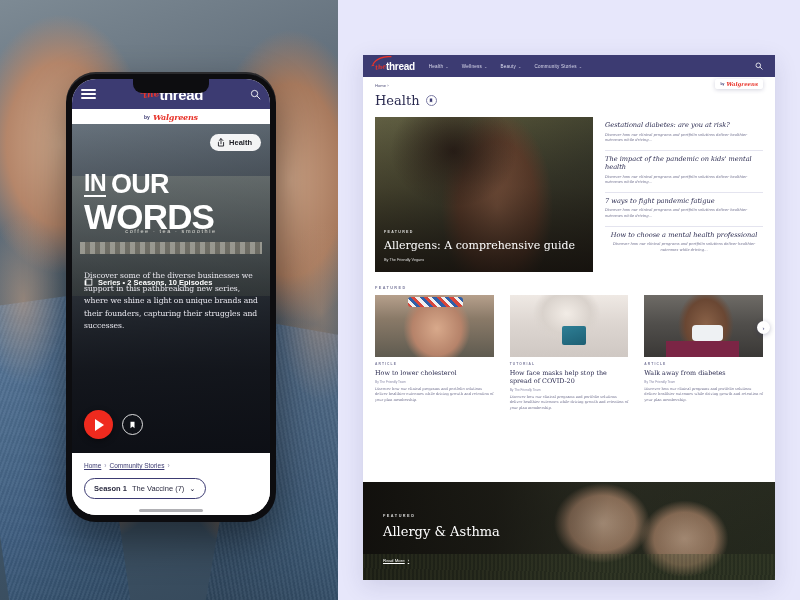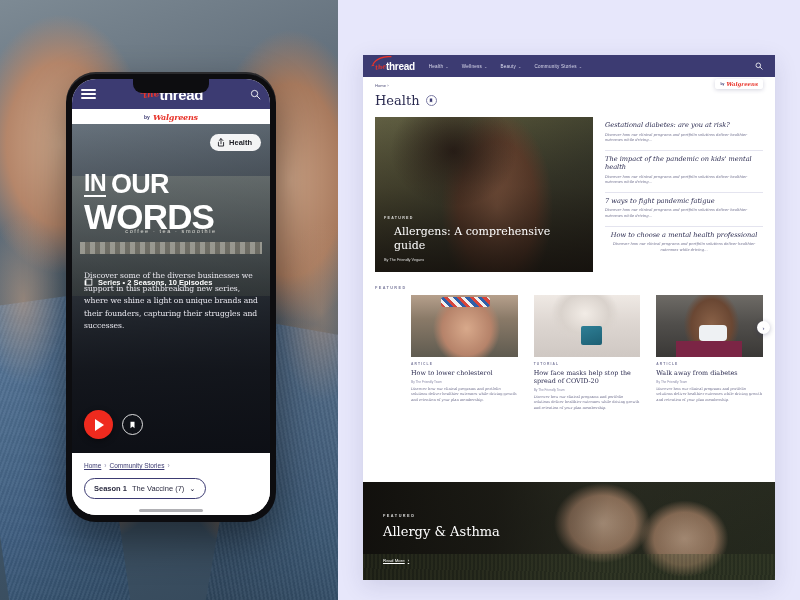--- a/index.html
+++ b/index.html
@@ -245,21 +245,21 @@
       radial-gradient(ellipse 70px 120px at 56% 58%, #9c6a4e 0%, #6d4732 55%, rgba(60,40,28,0) 80%),
       linear-gradient(150deg, #6b6a4a 0%, #55553a 30%, #3d4030 60%, #2a2c22 100%);
   }
   .hero-txt { position: absolute; left: 9px; right: 9px; bottom: 10px; }
   .kicker {
     font-size: 3.6px; letter-spacing: 1.3px; color: rgba(255,255,255,.82);
     font-weight: 700; margin-bottom: 5px;
   }
   .hero-h {
     font-family: "DejaVu Serif", serif; color: #fff; font-size: 11px;
-    line-height: 1.22; margin-bottom: 6px; margin-left: 10px;
+    line-height: 1.22; margin-bottom: 6px;
   }
   .byline { font-size: 3.8px; color: rgba(255,255,255,.82); }
   .side-list { flex: 1 1 auto; display: flex; flex-direction: column; }
   .side-item { padding: 4px 0 6px; border-bottom: .6px solid #e4e4ef; font-style: italic; }
   .side-item:last-child { border-bottom: 0; text-align: center; }
   .side-h {
     font-family: "DejaVu Serif", serif; color: #2b2b50; font-size: 6.6px;
     line-height: 1.3; margin-bottom: 3px;
   }
   .side-p {
@@ -271,21 +271,21 @@
   }
   .topics-label { font-family: "DejaVu Serif", serif; font-size: 7.5px; color: #2b2b50; }
   .chip {
     border: .7px solid #9a9ac0; border-radius: 9px; padding: 3px 7px;
     font-size: 4.1px; color: #3c3b72; cursor: pointer; white-space: nowrap;
   }
   .featured-label {
     font-size: 3.8px; letter-spacing: 1.4px; color: #7a7a9c; font-weight: 700;
     margin: 14px 0 5px;
   }
-  .cards { display: flex; gap: 16px; position: relative; margin-left: 36px; }
+  .cards { display: flex; gap: 16px; position: relative; }
   .card { flex: 1 1 0; min-width: 0; }
   .card-img { width: 100%; height: 62px; overflow: hidden; position: relative; }
   .ci1 {
     background:
       radial-gradient(ellipse 42px 46px at 52% 54%, #d8a98b 0%, #b6836a 58%, rgba(120,86,68,0) 80%),
       linear-gradient(180deg, #b6a08c 0%, #8a7a68 38%, #5f5b50 100%);
   }
   .ci1::before {
     content:""; position:absolute; left:28%; top:3%; width:46%; height:16%;
     background: repeating-linear-gradient(45deg, #d8453a 0 3px, #f0f0f0 3px 6px, #2f5fa8 6px 9px);

